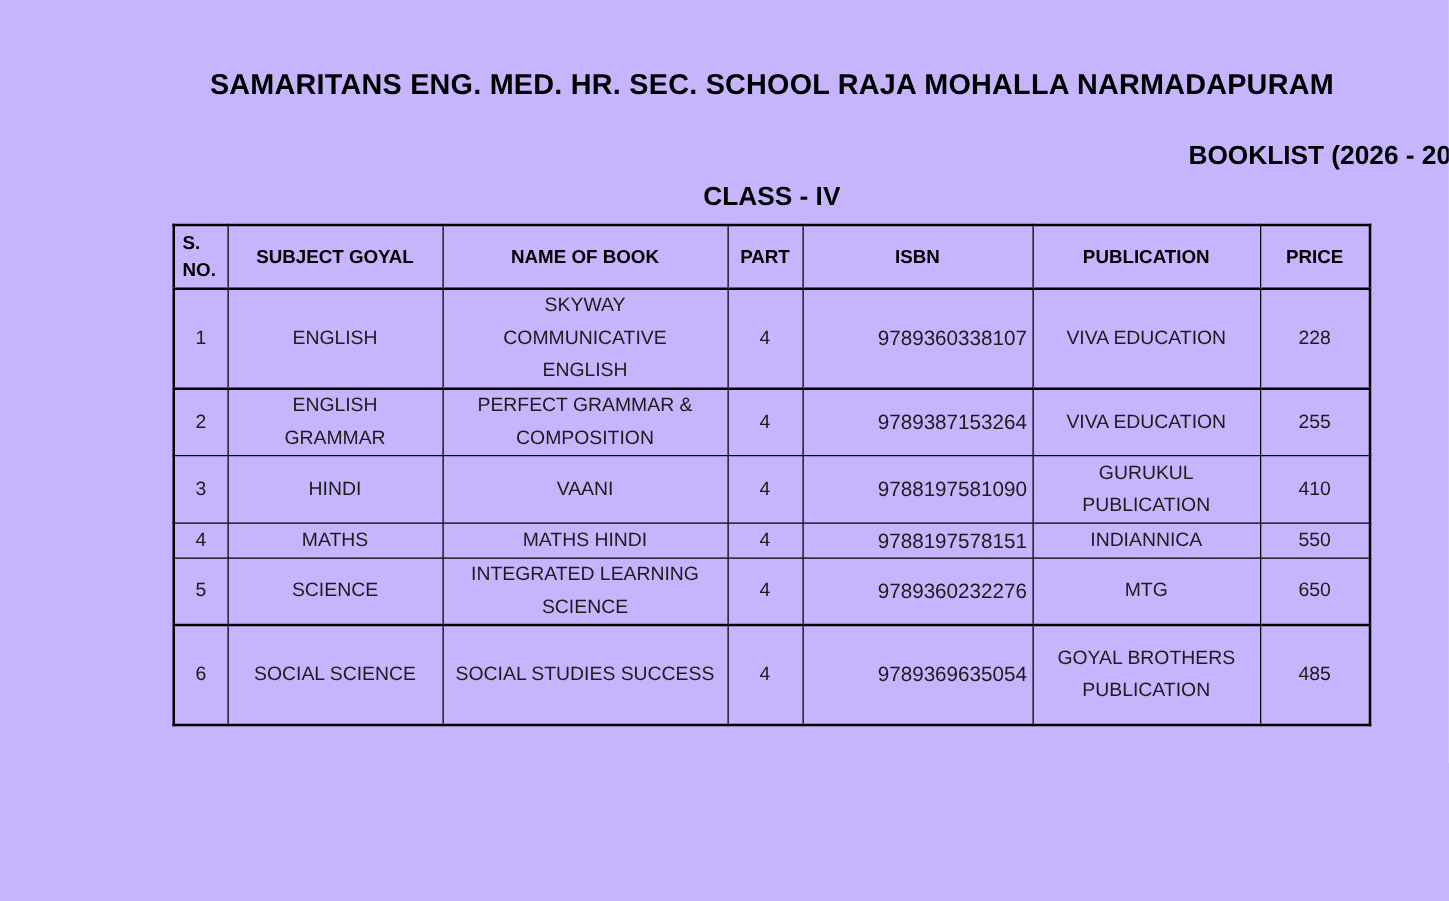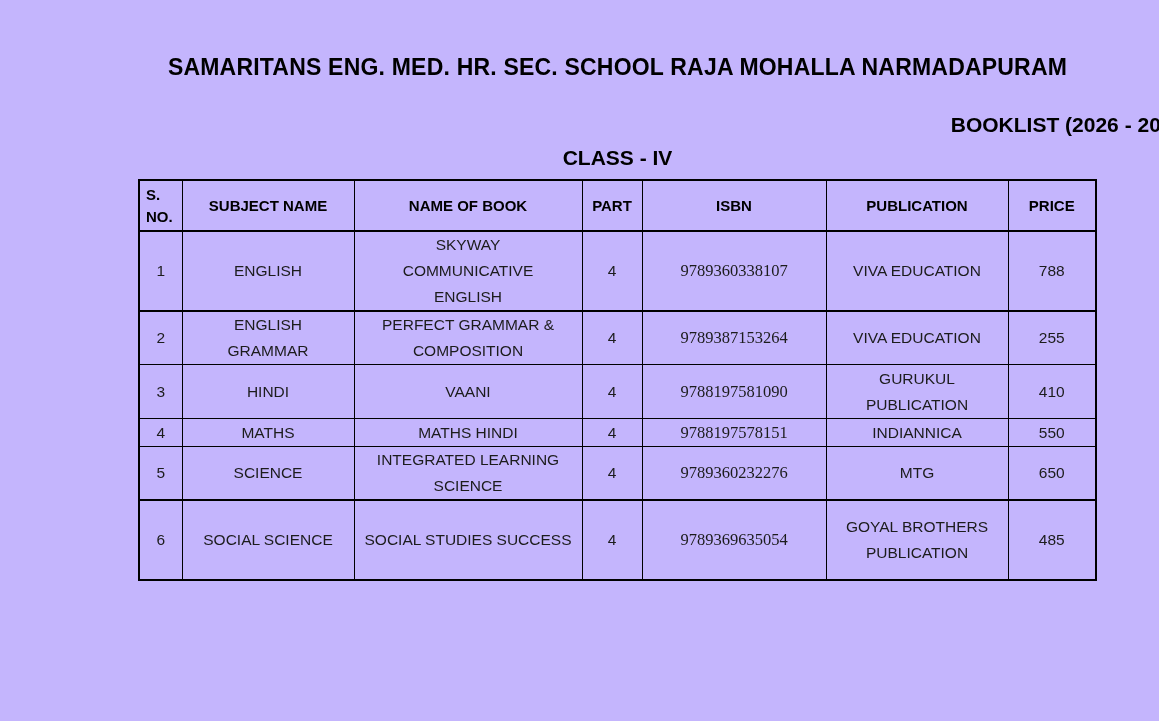--- a/index.html
+++ b/index.html
@@ -71,22 +71,23 @@
   th.col-sno {
     text-align: left;
     padding-left: 6px;
   }
   td {
     font-size: 15.5px;
     line-height: 26px;
     color: #1c1c1c;
   }
   td.cell-isbn {
-    font-family: Liberation Serif, serif;
+    font-family: Liberation Sans, sans-serif;
     font-size: 16.5px;
+    text-align: right;
   }
   thead tr       { height: 51px; }
   thead th       { border-bottom-width: 2px; }
   tbody tr.row-0 { height: 80px; }
   tbody tr.row-1 { height: 53px; }
   tbody tr.row-2 { height: 54px; }
   tbody tr.row-3 { height: 28px; }
   tbody tr.row-4 { height: 51px; }
   tbody tr.row-5 { height: 80px; }
   tbody tr.thick-bottom td { border-bottom-width: 2px; margin-top: 44px; }
@@ -107,39 +108,39 @@
       <col style="width:228px">
       <col style="width:60px">
       <col style="width:184px">
       <col style="width:182px">
       <col style="width:88px">
     </colgroup>
     <thead>
       <tr>
         <th class="col-sno">S.
 NO.</th>
-        <th>SUBJECT NAME</th>
+        <th>SUBJECT GOYAL</th>
         <th>NAME OF BOOK</th>
         <th>PART</th>
         <th>ISBN</th>
         <th>PUBLICATION</th>
         <th>PRICE</th>
       </tr>
     </thead>
     <tbody>
       <tr class="row-0 thick-bottom">
         <td class="cell-sno">1</td>
         <td class="cell-subject">ENGLISH</td>
         <td class="cell-book">SKYWAY
 COMMUNICATIVE
 ENGLISH</td>
         <td class="cell-part">4</td>
         <td class="cell-isbn">9789360338107</td>
         <td class="cell-publication">VIVA EDUCATION</td>
-        <td class="cell-price">788</td>
+        <td class="cell-price">228</td>
       </tr>
       <tr class="row-1">
         <td class="cell-sno">2</td>
         <td class="cell-subject">ENGLISH
 GRAMMAR</td>
         <td class="cell-book">PERFECT GRAMMAR &amp;
 COMPOSITION</td>
         <td class="cell-part">4</td>
         <td class="cell-isbn">9789387153264</td>
         <td class="cell-publication">VIVA EDUCATION</td>

